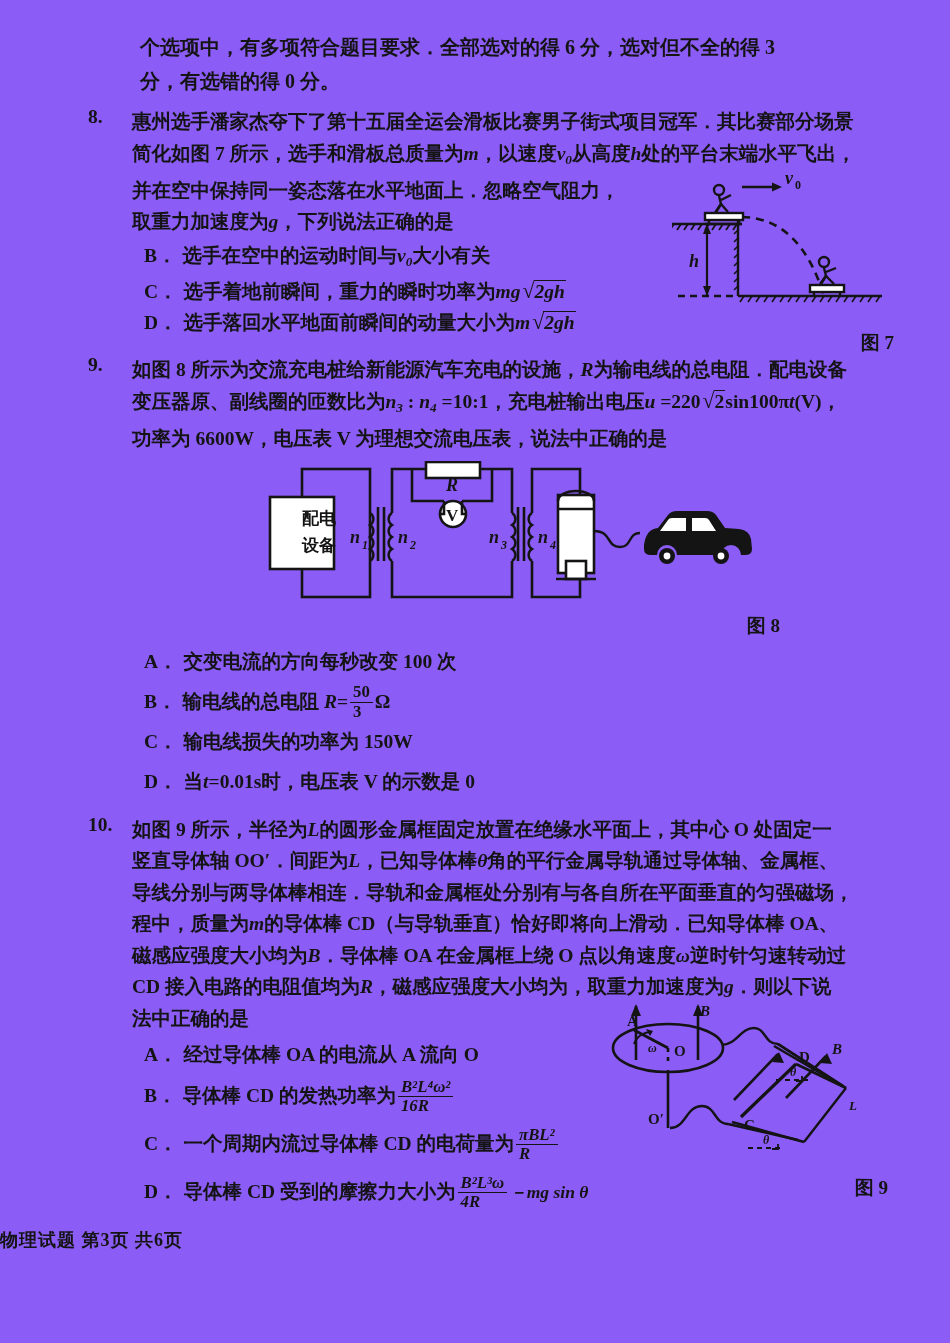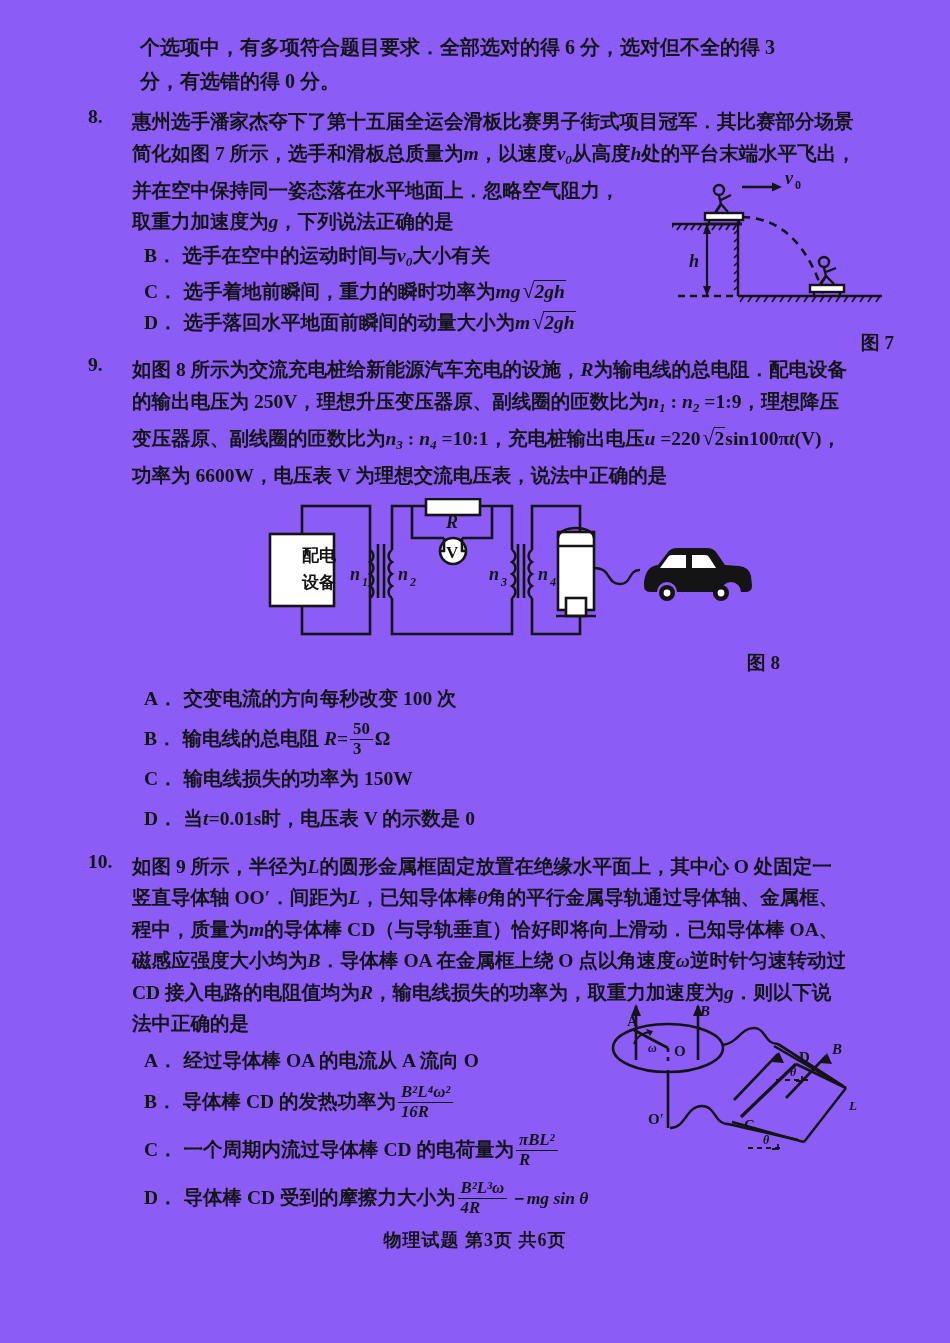--- a/index.html
+++ b/index.html
@@ -132,21 +132,21 @@
     left: 598px;
     top: 1000px;
     width: 290px;
     height: 200px;
   }
   .footer {
     position: absolute;
     left: 0;
     right: 0;
     top: 1228px;
-    text-align: center;
+    text-align: left;
     font-weight: 700;
     font-size: 18px;
     letter-spacing: 1px;
   }
 </style>
 </head>
 <body>
 
 <div class="page">
 
@@ -184,23 +184,20 @@
         </div>
       </div>
     </div>
 
     <div class="q" style="margin-top:16px;">
       <div class="q-num">9.</div>
       <div class="q-body">
         <div class="para">
           <div>
             <span>如图 8 所示为交流充电桩给新能源汽车充电的设施，</span><span class="it">R</span><span>为输电线的总电阻．配电设备</span>
-          </div>
-          <div>
-            <span>的输出电压为 250V，理想升压变压器原、副线圈的匝数比为</span><span class="it">n</span><span class="sub">1</span><span> : </span><span class="it">n</span><span class="sub">2</span><span> =1:9</span><span>，理想降压</span>
           </div>
           <div>
             <span>变压器原、副线圈的匝数比为</span><span class="it">n</span><span class="sub">3</span><span> : </span><span class="it">n</span><span class="sub">4</span><span> =10:1</span><span>，充电桩输出电压</span><span class="it">u</span><span> =220</span><span class="rad"><span class="radsym">√</span><span class="radbody">2</span></span><span>sin100π</span><span class="it">t</span><span>(V)，</span>
           </div>
           <div>功率为 6600W，电压表 V 为理想交流电压表，说法中正确的是</div>
         </div>
 
         <div id="fig8-wrap">
           <svg width="540" height="150" viewBox="0 0 540 150">
             <g fill="none" stroke="#141414" stroke-width="2.6">
@@ -301,28 +298,29 @@
     <div class="q" style="margin-top:12px;">
       <div class="q-num">10.</div>
       <div class="q-body">
         <div class="para">
           <div>
             <span>如图 9 所示，半径为</span><span class="it">L</span><span>的圆形金属框固定放置在绝缘水平面上，其中心 O 处固定一</span>
           </div>
           <div>
             <span>竖直导体轴 OO′．间距为</span><span class="it">L</span><span>，已知导体棒</span><span class="it">θ</span><span>角的平行金属导轨通过导体轴、金属框、</span>
           </div>
+          <div>导线分别与两导体棒相连．导轨和金属框处分别有与各自所在平面垂直的匀强磁场，</div>
           <div>
             <span>程中，质量为</span><span class="it">m</span><span>的导体棒 CD（与导轨垂直）恰好即将向上滑动．已知导体棒 OA、</span>
           </div>
           <div>
             <span>磁感应强度大小均为</span><span class="it">B</span><span>．导体棒 OA 在金属框上绕 O 点以角速度</span><span class="it">ω</span><span>逆时针匀速转动过</span>
           </div>
           <div>
-            <span>CD 接入电路的电阻值均为</span><span class="it">R</span><span>，输电线损失的功率为，取重力加速度为</span><span class="it">g</span><span>．则以下说</span>
+            <span>CD 接入电路的电阻值均为</span><span class="it">R</span><span>，磁感应强度大小均为，取重力加速度为</span><span class="it">g</span><span>．则以下说</span>
           </div>
           <div>法中正确的是</div>
         </div>
 
         <div class="opt-list" style="margin-top:4px;">
           <div class="opt" style="line-height:34px;">
             <span class="opt-lbl">A．</span><span>经过导体棒 OA 的电流从 A 流向 O</span>
           </div>
           <div class="opt" style="line-height:48px;">
             <span class="opt-lbl">B．</span><span>导体棒 CD 的发热功率为</span><span class="frac"><span class="num it">B²L⁴ω²</span><span class="den it">16R</span></span>
@@ -490,16 +488,17 @@
         <text x="50" y="52" font-size="12" font-style="italic">ω</text>
         <text x="50" y="124" font-size="15">O′</text>
         <text x="146" y="130" font-size="15">C</text>
         <text x="201" y="62" font-size="15">D</text>
         <text x="234" y="54" font-size="15" font-style="italic">B</text>
         <text x="251" y="110" font-size="13" font-style="italic">L</text>
         <text x="192" y="76" font-size="12" font-style="italic">θ</text>
         <text x="165" y="144" font-size="12" font-style="italic">θ</text>
       </g>
     </svg>
+    <div class="fig-cap" style="margin-top:-4px;">图 9</div>
   </div>
 
   <div class="footer">物理试题  第3页  共6页</div>
 </div>
 
 </body></html>

